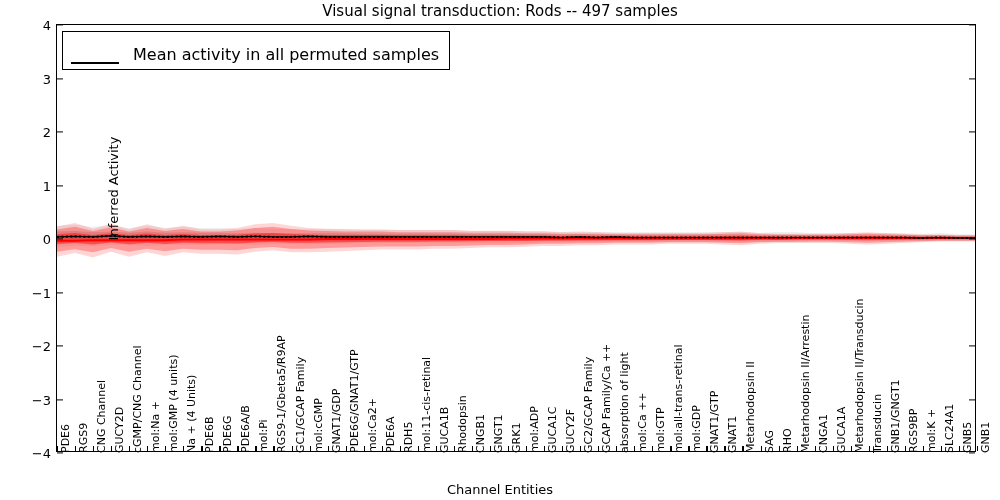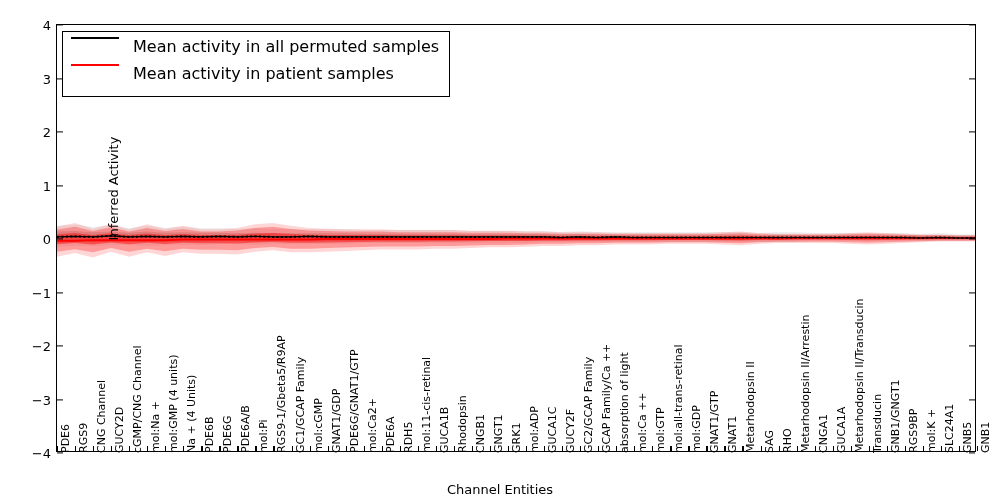--- a/index.html
+++ b/index.html
@@ -49,29 +49,30 @@
     position:absolute;left:0;top:482px;width:1000px;text-align:center;
     font-size:13px;color:#000;
   }
 
   
   .legend-box{
     position:absolute;left:62px;top:31px;
     border:1.2px solid #000;background:#fff;padding:5px 10px 5px 8px;
     box-sizing:border-box;
   }
-  .legend-row{display:flex;align-items:flex-start;height:27px;}
+  .legend-row{display:flex;align-items:flex-end;height:27px;}
   .legend-swatch{width:48px;height:2px;margin-right:14px;flex:0 0 48px;}
   .legend-text{font-size:16px;color:#000;white-space:nowrap;}
 </style>
 </head>
 <body>
 
 <div id="stage">
 
+  <div class="chart-title">Visual signal transduction: Rods -- 497 samples</div>
 
   <div class="plot-frame">
     <div class="plot-clip">
       <svg class="plot-svg" id="plot-svg" viewBox="0 0 920 428" preserveAspectRatio="none">
           <path d="M0.00 201.80 L18.04 200.79 L36.08 202.82 L54.12 201.80 L72.16 203.83 L90.20 201.80 L108.24 203.83 L126.27 202.82 L144.31 203.83 L162.35 203.83 L180.39 204.85 L198.43 203.83 L216.47 204.85 L234.51 204.85 L252.55 204.85 L270.59 204.85 L288.63 204.85 L306.67 205.87 L324.71 205.87 L342.75 205.87 L360.78 205.87 L378.82 205.87 L396.86 205.87 L414.90 206.88 L432.94 206.88 L450.98 206.88 L469.02 206.88 L487.06 206.88 L505.10 207.90 L523.14 206.88 L541.18 207.90 L559.22 207.90 L577.25 207.90 L595.29 207.90 L613.33 207.90 L631.37 207.90 L649.41 207.90 L667.45 207.90 L685.49 207.90 L703.53 208.92 L721.57 207.90 L739.61 207.90 L757.65 208.92 L775.69 208.92 L793.73 208.92 L811.76 208.92 L829.80 208.92 L847.84 208.92 L865.88 209.93 L883.92 208.92 L901.96 209.93 L920.00 209.93 L920.00 217.05 L901.96 217.05 L883.92 217.05 L865.88 217.05 L847.84 217.05 L829.80 217.05 L811.76 217.05 L793.73 217.05 L775.69 217.05 L757.65 217.05 L739.61 218.07 L721.57 218.07 L703.53 218.07 L685.49 218.07 L667.45 218.07 L649.41 218.07 L631.37 218.07 L613.33 218.07 L595.29 218.07 L577.25 218.07 L559.22 218.07 L541.18 218.07 L523.14 218.07 L505.10 218.07 L487.06 218.07 L469.02 219.08 L450.98 219.08 L432.94 219.08 L414.90 219.08 L396.86 219.08 L378.82 219.08 L360.78 219.08 L342.75 219.08 L324.71 219.08 L306.67 219.08 L288.63 220.10 L270.59 220.10 L252.55 220.10 L234.51 220.10 L216.47 220.10 L198.43 221.12 L180.39 220.10 L162.35 220.10 L144.31 221.12 L126.27 221.12 L108.24 221.12 L90.20 222.13 L72.16 221.12 L54.12 221.12 L36.08 222.13 L18.04 222.13 L0.00 223.15 Z" fill="#aaaaaa" fill-opacity="0.18" stroke="none"></path>
           <path d="M0.00 207.58 L18.04 207.05 L36.08 208.11 L54.12 207.58 L72.16 208.65 L90.20 207.58 L108.24 208.65 L126.27 208.11 L144.31 208.65 L162.35 208.65 L180.39 209.19 L198.43 208.65 L216.47 209.19 L234.51 209.19 L252.55 209.19 L270.59 209.19 L288.63 209.19 L306.67 209.72 L324.71 209.72 L342.75 209.72 L360.78 209.72 L378.82 209.72 L396.86 209.72 L414.90 210.25 L432.94 210.25 L450.98 210.25 L469.02 210.25 L487.06 210.25 L505.10 210.79 L523.14 210.25 L541.18 210.79 L559.22 210.79 L577.25 210.79 L595.29 210.79 L613.33 210.79 L631.37 210.79 L649.41 210.79 L667.45 210.79 L685.49 210.79 L703.53 211.33 L721.57 210.79 L739.61 210.79 L757.65 211.33 L775.69 211.33 L793.73 211.33 L811.76 211.33 L829.80 211.33 L847.84 211.33 L865.88 211.86 L883.92 211.33 L901.96 211.86 L920.00 211.86 L920.00 215.60 L901.96 215.60 L883.92 215.60 L865.88 215.60 L847.84 215.60 L829.80 215.60 L811.76 215.60 L793.73 215.60 L775.69 215.60 L757.65 215.60 L739.61 216.14 L721.57 216.14 L703.53 216.14 L685.49 216.14 L667.45 216.14 L649.41 216.14 L631.37 216.14 L613.33 216.14 L595.29 216.14 L577.25 216.14 L559.22 216.14 L541.18 216.14 L523.14 216.14 L505.10 216.14 L487.06 216.14 L469.02 216.67 L450.98 216.67 L432.94 216.67 L414.90 216.67 L396.86 216.67 L378.82 216.67 L360.78 216.67 L342.75 216.67 L324.71 216.67 L306.67 216.67 L288.63 217.21 L270.59 217.21 L252.55 217.21 L234.51 217.21 L216.47 217.21 L198.43 217.75 L180.39 217.21 L162.35 217.21 L144.31 217.75 L126.27 217.75 L108.24 217.75 L90.20 218.28 L72.16 217.75 L54.12 217.75 L36.08 218.28 L18.04 218.28 L0.00 218.81 Z" fill="#888888" fill-opacity="0.3" stroke="none"></path>
           <path d="M0.00 202.44 L18.04 198.83 L36.08 204.61 L54.12 199.56 L72.16 205.33 L90.20 200.28 L108.24 204.61 L126.27 201.72 L144.31 205.33 L162.35 205.33 L180.39 203.89 L198.43 200.28 L216.47 198.83 L234.51 201.72 L252.55 203.89 L270.59 204.61 L288.63 205.33 L306.67 205.33 L324.71 205.33 L342.75 206.06 L360.78 206.06 L378.82 206.06 L396.86 206.06 L414.90 206.78 L432.94 206.78 L450.98 206.78 L469.02 207.50 L487.06 207.50 L505.10 208.22 L523.14 208.22 L541.18 208.22 L559.22 208.94 L577.25 208.94 L595.29 208.94 L613.33 208.94 L631.37 208.94 L649.41 208.94 L667.45 208.22 L685.49 207.50 L703.53 208.94 L721.57 209.67 L739.61 209.67 L757.65 209.67 L775.69 209.67 L793.73 208.94 L811.76 208.22 L829.80 208.94 L847.84 209.67 L865.88 210.39 L883.92 210.39 L901.96 211.11 L920.00 211.11 L920.00 217.61 L901.96 217.61 L883.92 217.61 L865.88 218.33 L847.84 219.06 L829.80 219.78 L811.76 220.50 L793.73 219.78 L775.69 219.06 L757.65 219.06 L739.61 219.06 L721.57 219.06 L703.53 219.78 L685.49 221.22 L667.45 220.50 L649.41 219.78 L631.37 219.78 L613.33 219.78 L595.29 220.50 L577.25 220.50 L559.22 220.50 L541.18 221.22 L523.14 221.22 L505.10 221.94 L487.06 221.94 L469.02 222.67 L450.98 223.39 L432.94 223.39 L414.90 224.11 L396.86 224.83 L378.82 224.83 L360.78 225.56 L342.75 225.56 L324.71 225.56 L306.67 226.28 L288.63 227.00 L270.59 227.72 L252.55 228.44 L234.51 228.44 L216.47 226.28 L198.43 227.72 L180.39 230.61 L162.35 229.89 L144.31 229.89 L126.27 228.44 L108.24 232.06 L90.20 228.44 L72.16 232.78 L54.12 227.72 L36.08 233.50 L18.04 229.17 L0.00 232.78 Z" fill="#ff0000" fill-opacity="0.16" stroke="none"></path>
           <path d="M0.00 205.44 L18.04 202.77 L36.08 207.05 L54.12 203.30 L72.16 207.58 L90.20 203.83 L108.24 207.05 L126.27 204.91 L144.31 207.58 L162.35 207.58 L180.39 206.51 L198.43 203.83 L216.47 202.77 L234.51 204.91 L252.55 206.51 L270.59 207.05 L288.63 207.58 L306.67 207.58 L324.71 207.58 L342.75 208.11 L360.78 208.11 L378.82 208.11 L396.86 208.11 L414.90 208.65 L432.94 208.65 L450.98 208.65 L469.02 209.19 L487.06 209.19 L505.10 209.72 L523.14 209.72 L541.18 209.72 L559.22 210.25 L577.25 210.25 L595.29 210.25 L613.33 210.25 L631.37 210.25 L649.41 210.25 L667.45 209.72 L685.49 209.19 L703.53 210.25 L721.57 210.79 L739.61 210.79 L757.65 210.79 L775.69 210.79 L793.73 210.25 L811.76 209.72 L829.80 210.25 L847.84 210.79 L865.88 211.33 L883.92 211.33 L901.96 211.86 L920.00 211.86 L920.00 216.67 L901.96 216.67 L883.92 216.67 L865.88 217.21 L847.84 217.75 L829.80 218.28 L811.76 218.81 L793.73 218.28 L775.69 217.75 L757.65 217.75 L739.61 217.75 L721.57 217.75 L703.53 218.28 L685.49 219.35 L667.45 218.81 L649.41 218.28 L631.37 218.28 L613.33 218.28 L595.29 218.81 L577.25 218.81 L559.22 218.81 L541.18 219.35 L523.14 219.35 L505.10 219.88 L487.06 219.88 L469.02 220.42 L450.98 220.95 L432.94 220.95 L414.90 221.49 L396.86 222.03 L378.82 222.03 L360.78 222.56 L342.75 222.56 L324.71 222.56 L306.67 223.09 L288.63 223.63 L270.59 224.16 L252.55 224.70 L234.51 224.70 L216.47 223.09 L198.43 224.16 L180.39 226.31 L162.35 225.77 L144.31 225.77 L126.27 224.70 L108.24 227.38 L90.20 224.70 L72.16 227.91 L54.12 224.16 L36.08 228.44 L18.04 225.23 L0.00 227.91 Z" fill="#ff0000" fill-opacity="0.28" stroke="none"></path>
           <path d="M0.00 210.15 L18.04 208.94 L36.08 210.87 L54.12 209.19 L72.16 211.11 L90.20 209.43 L108.24 210.87 L126.27 209.91 L144.31 211.11 L162.35 211.11 L180.39 210.63 L198.43 209.43 L216.47 208.94 L234.51 209.91 L252.55 210.63 L270.59 210.87 L288.63 211.11 L306.67 211.11 L324.71 211.11 L342.75 211.35 L360.78 211.35 L378.82 211.35 L396.86 211.35 L414.90 211.59 L432.94 211.59 L450.98 211.59 L469.02 211.83 L487.06 211.83 L505.10 212.07 L523.14 212.07 L541.18 212.07 L559.22 212.31 L577.25 212.31 L595.29 212.31 L613.33 212.31 L631.37 212.31 L649.41 212.31 L667.45 212.07 L685.49 211.83 L703.53 212.31 L721.57 212.56 L739.61 212.56 L757.65 212.56 L775.69 212.56 L793.73 212.31 L811.76 212.07 L829.80 212.31 L847.84 212.56 L865.88 212.80 L883.92 212.80 L901.96 213.04 L920.00 213.04 L920.00 215.20 L901.96 215.20 L883.92 215.20 L865.88 215.44 L847.84 215.69 L829.80 215.93 L811.76 216.17 L793.73 215.93 L775.69 215.69 L757.65 215.69 L739.61 215.69 L721.57 215.69 L703.53 215.93 L685.49 216.41 L667.45 216.17 L649.41 215.93 L631.37 215.93 L613.33 215.93 L595.29 216.17 L577.25 216.17 L559.22 216.17 L541.18 216.41 L523.14 216.41 L505.10 216.65 L487.06 216.65 L469.02 216.89 L450.98 217.13 L432.94 217.13 L414.90 217.37 L396.86 217.61 L378.82 217.61 L360.78 217.85 L342.75 217.85 L324.71 217.85 L306.67 218.09 L288.63 218.33 L270.59 218.57 L252.55 218.81 L234.51 218.81 L216.47 218.09 L198.43 218.57 L180.39 219.54 L162.35 219.30 L144.31 219.30 L126.27 218.81 L108.24 220.02 L90.20 218.81 L72.16 220.26 L54.12 218.57 L36.08 220.50 L18.04 219.06 L0.00 220.26 Z" fill="#ff0000" fill-opacity="0.45" stroke="none"></path>
           <path d="M0.00 216.67 L18.04 216.67 L36.08 216.14 L54.12 216.14 L72.16 216.14 L90.20 216.14 L108.24 216.14 L126.27 215.60 L144.31 215.60 L162.35 215.60 L180.39 215.60 L198.43 215.60 L216.47 215.60 L234.51 215.60 L252.55 215.60 L270.59 215.07 L288.63 215.07 L306.67 215.07 L324.71 215.07 L342.75 215.07 L360.78 215.07 L378.82 215.07 L396.86 215.07 L414.90 215.07 L432.94 215.07 L450.98 214.53 L469.02 214.53 L487.06 214.53 L505.10 214.53 L523.14 214.53 L541.18 214.53 L559.22 214.53 L577.25 214.53 L595.29 214.53 L613.33 214.53 L631.37 214.53 L649.41 214.53 L667.45 214.53 L685.49 214.53 L703.53 214.00 L721.57 214.53 L739.61 214.00 L757.65 214.00 L775.69 214.00 L793.73 214.00 L811.76 214.00 L829.80 214.00 L847.84 214.00 L865.88 214.00 L883.92 214.00 L901.96 214.00 L920.00 214.00 " fill="none" stroke="#ff0000" stroke-width="2"></path>
@@ -220,19 +221,15 @@
       <div class="xtick-text" style="left: 924px;">GNB1</div>
     </div>
 
   <div class="xlabel-axis">Channel Entities</div>
 
   <div class="legend-box">
     <div class="legend-row">
       <span class="legend-swatch" style="background: rgb(0, 0, 0);"></span>
       <span class="legend-text">Mean activity in all permuted samples</span>
     </div>
-    <div class="legend-row">
-      <span class="legend-swatch" style="background: rgb(255, 0, 0);"></span>
-      <span class="legend-text">Mean activity in patient samples</span>
-    </div>
   </div>
 
 </div>
 
 </body></html>

